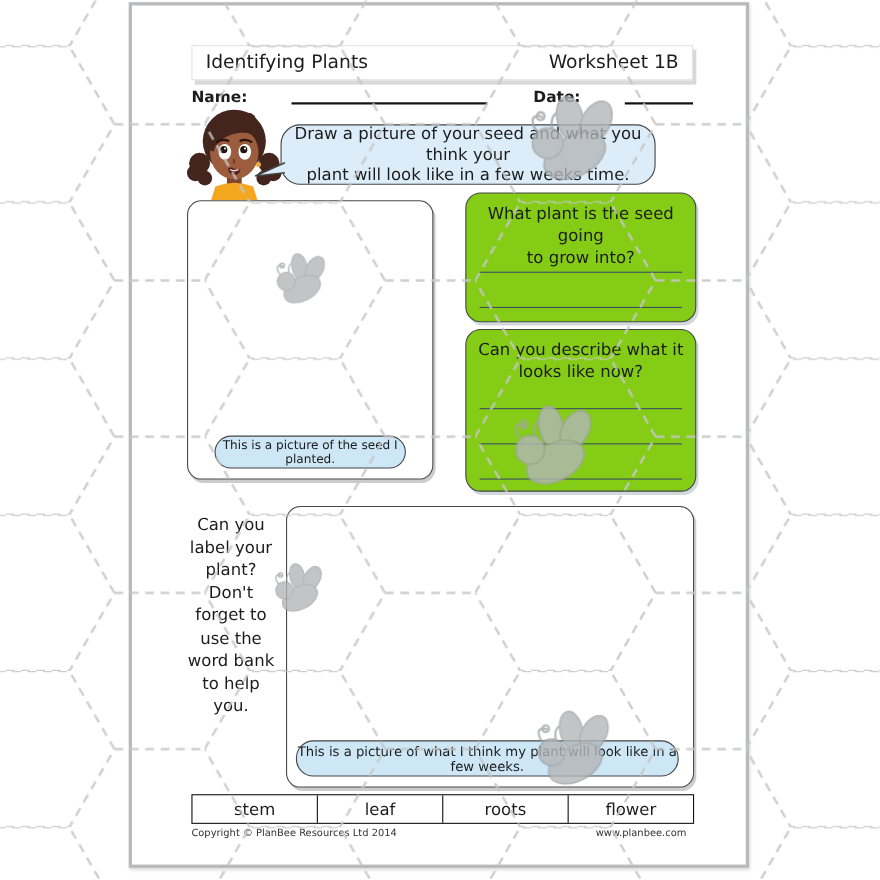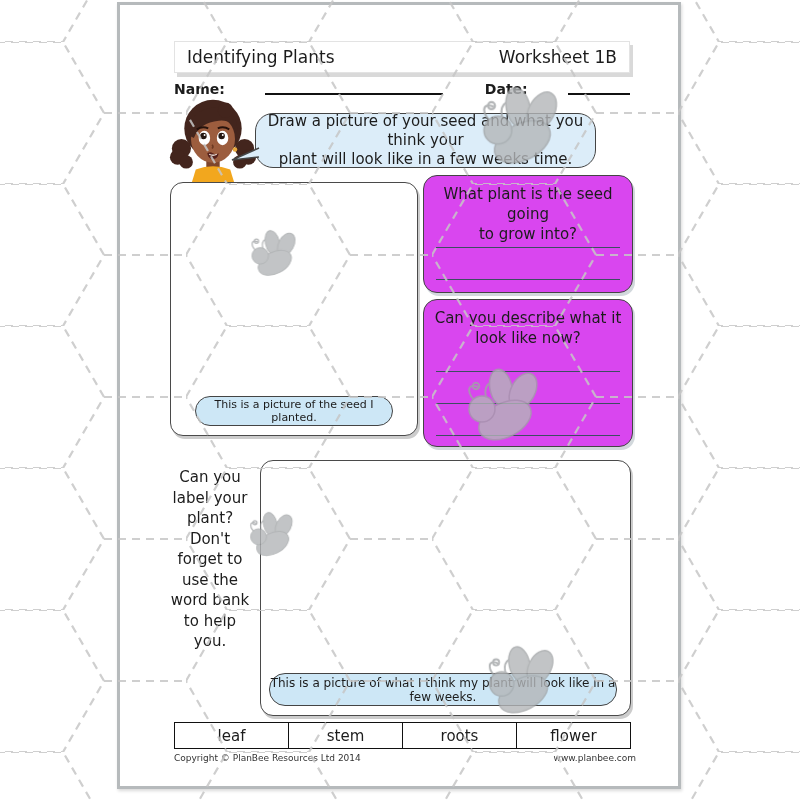--- a/index.html
+++ b/index.html
@@ -15,39 +15,39 @@
   .wline{border-bottom:2px solid #111;height:14px;margin:0 8px 1px 6px;}
   .wline.name{width:178px;}
   .wline.date{flex:1;margin-right:0;}
   .bubble{position:absolute;left:135px;top:108px;width:341px;height:55px;background:#dcedf9;
         border:1.5px solid #444;border-radius:18px;box-sizing:border-box;display:flex;align-items:center;
         justify-content:center;text-align:center;font-size:15px;line-height:19px;white-space:pre-line;z-index:1;}
   .bubble-tail{position:absolute;left:109px;top:139px;z-index:2;}
   .avatar{position:absolute;left:45px;top:89px;width:96px;height:88px;z-index:1;}
   .drawbox{position:absolute;background:#ffffff;border:1.6px solid #4a4a4a;border-radius:13px;
         box-sizing:border-box;box-shadow:2px 3px 0 #cccccc;}
-  .drawbox.seed{left:50px;top:177px;width:248px;height:254px;}
+  .drawbox.seed{left:50px;top:177px;width:224px;height:254px;}
   .drawbox.plant{left:140px;top:455px;width:371px;height:256px;}
   .pill{position:absolute;background:#cde7f6;border:1.5px solid #444;border-radius:16px;
         display:flex;align-items:center;justify-content:center;text-align:center;box-sizing:border-box;}
   .pill.seed-cap{left:24px;right:24px;bottom:9px;height:30px;font-size:11px;}
   .pill.plant-cap{left:8px;right:13px;bottom:9px;height:33px;font-size:12px;}
-  .qbox{position:absolute;left:303px;width:210px;background:#d946ef;border:1.5px solid #444;
+  .qbox{position:absolute;left:303px;width:210px;background:#84cc16;border:1.5px solid #444;
         border-radius:14px;box-sizing:border-box;box-shadow:2px 3px 0 #d2d8dc;}
   .qbox.q1{top:170px;height:118px;}
   .qbox.q2{top:294px;height:148px;}
   .qprompt{margin-top:8px;text-align:center;font-size:15px;line-height:20px;white-space:pre-line;}
   .ansline{position:absolute;left:12px;right:12px;height:0;border-bottom:1.7px solid #3d4e60;}
   .sidetext{position:absolute;left:34px;top:462px;width:112px;text-align:center;font-size:15px;
         line-height:20.5px;white-space:pre-line;}
   .wordbank{position:absolute;left:54px;top:717px;width:457px;height:27px;display:flex;
         border:1.7px solid #111;box-sizing:border-box;background:#fff;}
   .wb-cell{flex:1;display:flex;align-items:center;justify-content:center;font-size:15px;}
   .wb-cell + .wb-cell{border-left:1.7px solid #111;}
-  .footer{position:absolute;left:54px;right:42px;top:748px;display:flex;justify-content:space-between;
+  .footer{position:absolute;left:54px;right:54px;top:748px;display:flex;justify-content:space-between;
         font-size:9px;color:#333;}
   .overlay{position:absolute;left:0;top:0;width:800px;height:800px;pointer-events:none;z-index:5;}
 </style>
 </head>
 <body>
 
 <div class="canvas">
   <div class="page">
 
     <div class="header-box">
@@ -111,43 +111,43 @@
 
     <div class="qbox q1">
       <div class="qprompt">What plant is the seed going
 to grow into?</div>
       <div class="ansline" style="top:71px"></div>
       <div class="ansline" style="top:103px"></div>
     </div>
 
     <div class="qbox q2">
       <div class="qprompt">Can you describe what it
-look like now?</div>
+looks like now?</div>
       <div class="ansline" style="top:71px"></div>
       <div class="ansline" style="top:103px"></div>
       <div class="ansline" style="top:135px"></div>
     </div>
 
     <div class="sidetext">Can you
 label your
 plant?
 Don't
 forget to
 use the
 word bank
 to help
 you.</div>
 
     <div class="drawbox plant">
       <div class="pill plant-cap">This is a picture of what I think my plant will look like in a few weeks.</div>
     </div>
 
     <div class="wordbank">
+      <div class="wb-cell">stem</div>
       <div class="wb-cell">leaf</div>
-      <div class="wb-cell">stem</div>
       <div class="wb-cell">roots</div>
       <div class="wb-cell">flower</div>
     </div>
 
     <div class="footer">
       <span>Copyright © PlanBee Resources Ltd 2014</span>
       <span>www.planbee.com</span>
     </div>
   </div>
 

